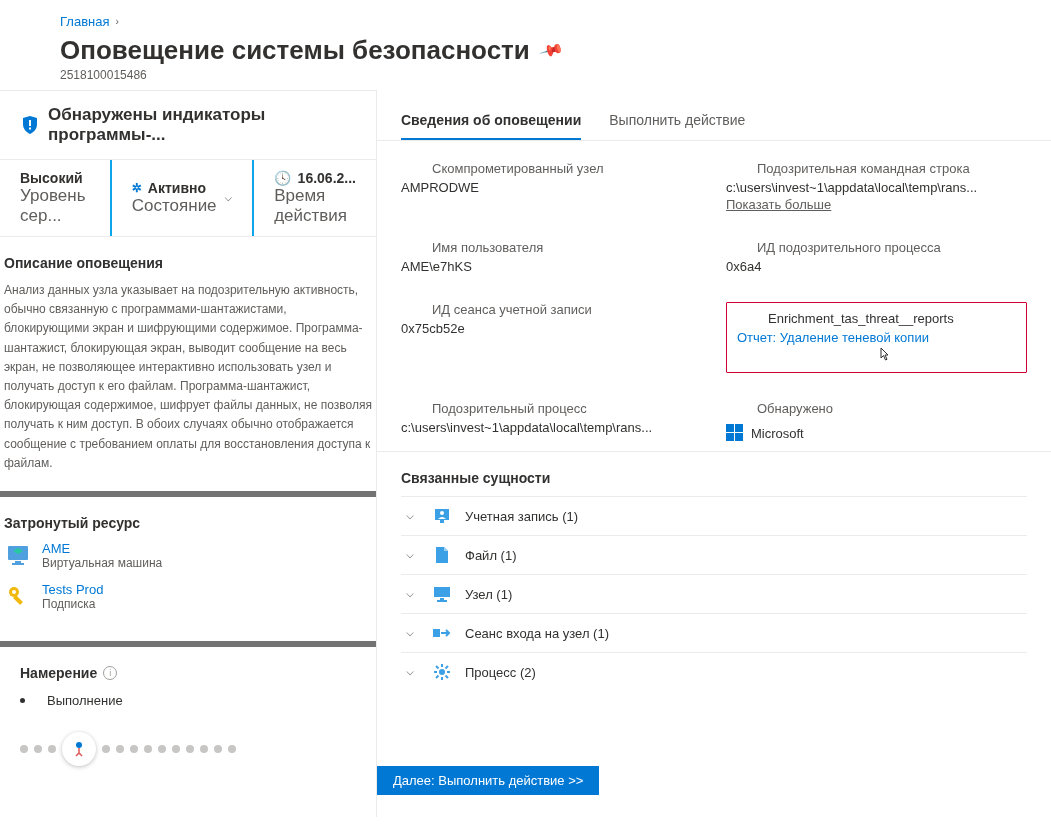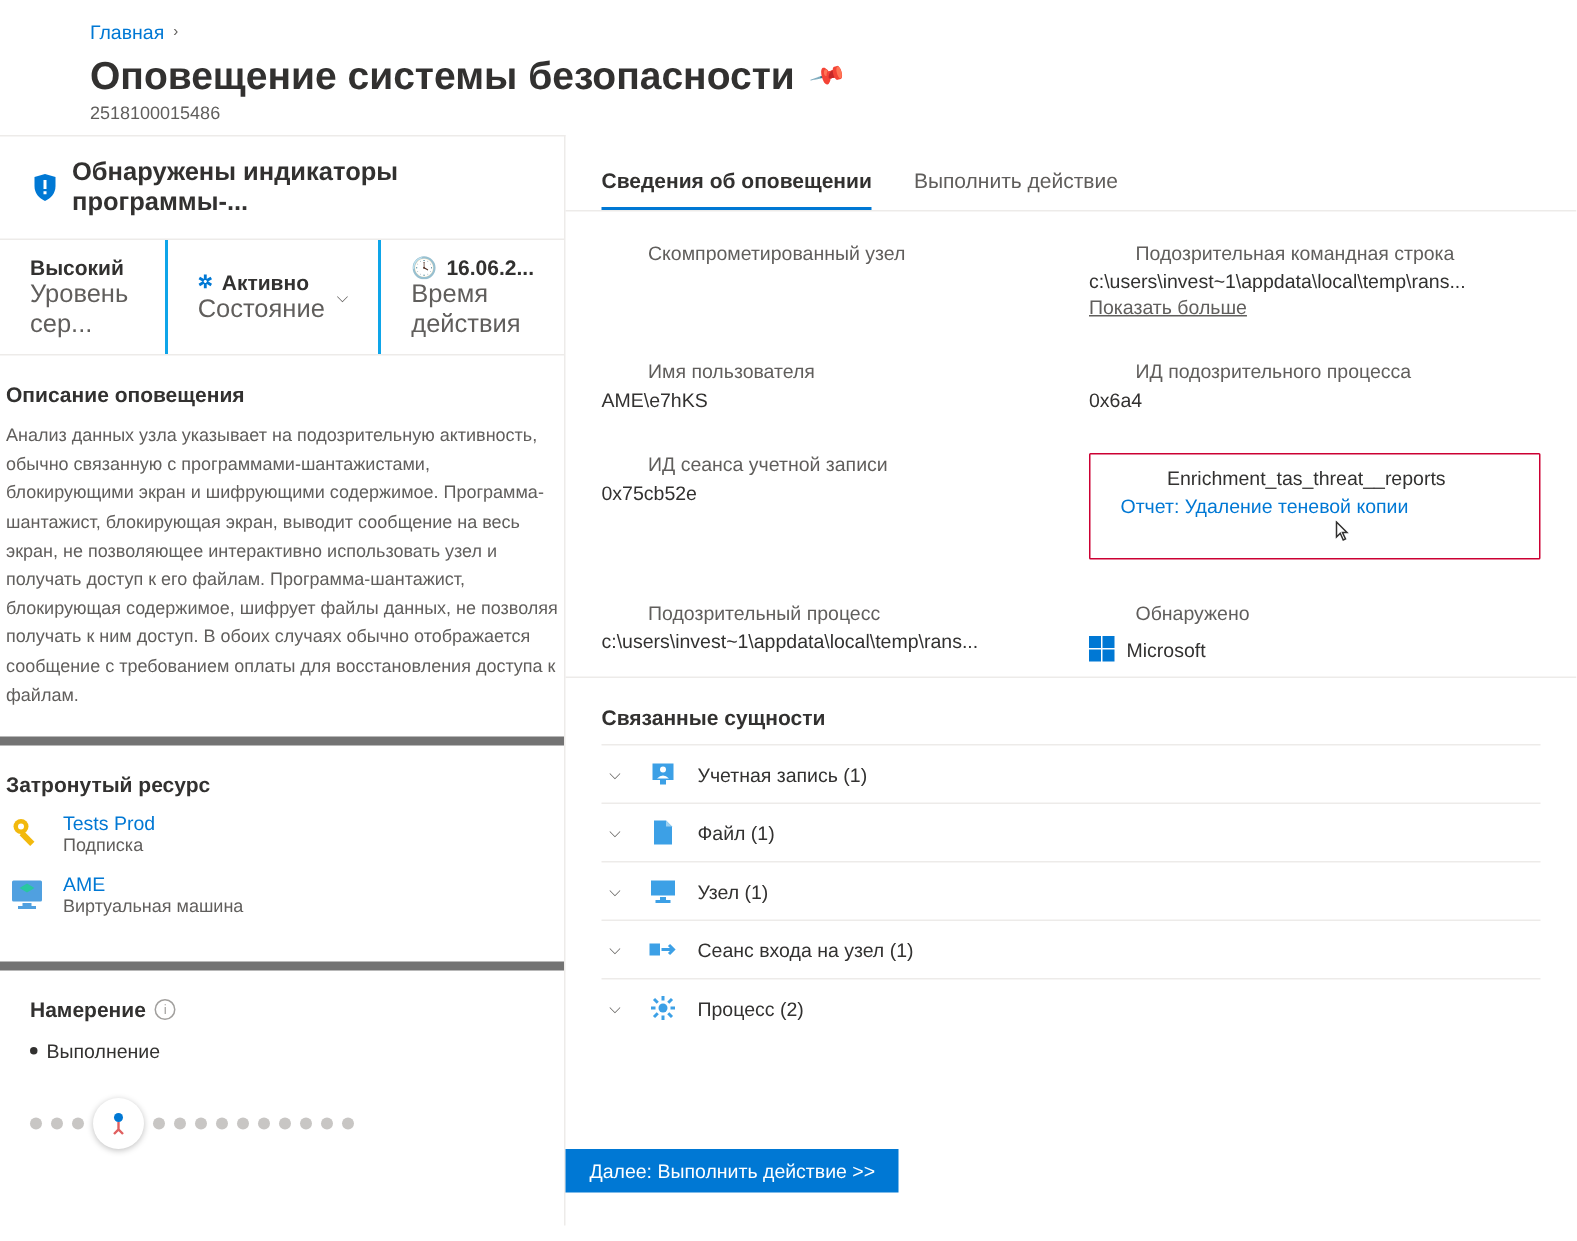--- a/index.html
+++ b/index.html
@@ -45,36 +45,36 @@
   .description { font-size: 12px; color: #605e5c; line-height: 1.6; }
 
   .resource-item { display: flex; align-items: flex-start; gap: 10px; margin-bottom: 12px; }
   .resource-icon { width: 28px; height: 28px; display:flex; align-items:center; justify-content:center; font-size: 20px; }
   .resource-name { color: #0078d4; font-size: 13px; }
   .resource-type { font-size: 12px; color: #605e5c; }
 
   .intent-section { padding: 18px 20px; }
   .intent-title-row { display:flex; align-items:center; gap:6px; margin-bottom:12px; }
   .info-icon { width:14px; height:14px; border:1px solid #a19f9d; border-radius:50%; display:inline-flex; align-items:center; justify-content:center; font-size:9px; color:#a19f9d; }
-  .intent-item { display:flex; align-items:center; gap:6px; font-size:13px; margin-bottom: 18px; text-align: right; }
+  .intent-item { display:flex; align-items:center; gap:22px; font-size:13px; margin-bottom: 18px; text-align: right; }
   .bullet { width:5px; height:5px; background:#323130; border-radius:50%; }
   .timeline { display:flex; align-items:center; gap:6px; padding: 6px 0; }
   .timeline-dot { width:8px; height:8px; background:#c8c6c4; border-radius:50%; }
   .timeline-active { width:34px; height:34px; border-radius:50%; background:#fff; box-shadow: 0 1px 4px rgba(0,0,0,0.25); display:flex; align-items:center; justify-content:center; font-size:14px; }
 
   
   .tabs { display:flex; gap: 28px; padding: 22px 24px 0 24px; border-bottom: 1px solid #edebe9; }
   .tab { padding-bottom: 10px; font-size: 14px; color: #605e5c; cursor:pointer; border-bottom: 2px solid transparent; }
   .tab.active { color: #323130; font-weight:600; border-bottom-color: #0078d4; }
 
   .details-grid { padding: 20px 24px 10px 24px; display: grid; grid-template-columns: 1fr 1fr; row-gap: 28px; column-gap: 24px; border-bottom: 1px solid #edebe9; }
   .field-label { font-size: 13px; color: #605e5c; margin-bottom: 4px; margin-left: 31px; }
   .field-value { font-size: 13px; color: #323130; }
   .show-more { font-size: 13px; color: #605e5c; text-decoration: underline; cursor:pointer; margin-top:2px; display:inline-block; }
-  .highlight-box { border: 1.5px solid #cc0033; padding: 8px 20px; border-radius: 1px; }
+  .highlight-box { border: 1.5px solid #cc0033; padding: 8px 10px; border-radius: 1px; }
   .report-link { color: #0078d4; display:block; margin-top:4px; }
   .cursor-icon { font-size:12px; position:relative; left: 140px; top:2px; }
   .ms-logo { display:inline-flex; align-items:flex-end; gap:8px; }
   .ms-squares { display:grid; grid-template-columns: 8px 8px; grid-template-rows: 8px 8px; gap:1px; }
   .ms-sq { background:#0078d4; }
 
   .entities-section { padding: 18px 24px 12px 24px; flex:1; overflow:auto; }
   .entity-row { display:flex; align-items:center; gap: 12px; padding: 8px 0; border-top: 1px solid #edebe9; cursor:pointer; }
   .entity-row:first-of-type { border-top: 1px solid #edebe9; margin-top: 10px; }
   .entity-chevron { width:18px; font-size:10px; color:#605e5c; text-align:center; }
@@ -152,45 +152,45 @@
 
     <div class="section">
       <div class="section-title">Описание оповещения</div>
       <div class="description">Анализ данных узла указывает на подозрительную активность, обычно связанную с программами-шантажистами, блокирующими экран и шифрующими содержимое. Программа-шантажист, блокирующая экран, выводит сообщение на весь экран, не позволяющее интерактивно использовать узел и получать доступ к его файлам. Программа-шантажист, блокирующая содержимое, шифрует файлы данных, не позволяя получать к ним доступ. В обоих случаях обычно отображается сообщение с требованием оплаты для восстановления доступа к файлам.</div>
     </div>
 
     <div class="section">
       <div class="section-title">Затронутый ресурс</div>
       <div class="resource-item">
         <span class="resource-icon">
+          <svg width="26" height="26" viewBox="0 0 26 26">
+              <rect x="3" y="4" width="20" height="14" rx="1" fill="#50a0e0"></rect>
+              <rect x="10" y="19" width="6" height="2" fill="#50a0e0"></rect>
+              <rect x="7" y="21" width="12" height="2" fill="#50a0e0"></rect>
+              <polygon points="13,6 18,9 13,12 8,9" fill="#28c8a0"></polygon>
+            </svg>
+        </span>
+        <div>
+          <div class="resource-name">AME</div>
+          <div class="resource-type">Виртуальная машина</div>
+        </div>
+      </div>
+      <div class="resource-item">
+        <span class="resource-icon">
           <svg width="24" height="24" viewBox="0 0 24 24">
               <circle cx="8" cy="8" r="5" fill="#f2b90d"></circle>
               <circle cx="8" cy="8" r="2" fill="#fff"></circle>
               <rect x="10" y="11" width="4" height="10" fill="#f2b90d" transform="rotate(-45 12 16)"></rect>
             </svg>
         </span>
         <div>
           <div class="resource-name">Tests Prod</div>
           <div class="resource-type">Подписка</div>
         </div>
       </div>
-      <div class="resource-item">
-        <span class="resource-icon">
-          <svg width="26" height="26" viewBox="0 0 26 26">
-              <rect x="3" y="4" width="20" height="14" rx="1" fill="#50a0e0"></rect>
-              <rect x="10" y="19" width="6" height="2" fill="#50a0e0"></rect>
-              <rect x="7" y="21" width="12" height="2" fill="#50a0e0"></rect>
-              <polygon points="13,6 18,9 13,12 8,9" fill="#28c8a0"></polygon>
-            </svg>
-        </span>
-        <div>
-          <div class="resource-name">AME</div>
-          <div class="resource-type">Виртуальная машина</div>
-        </div>
-      </div>
     </div>
 
     <div class="intent-section">
       <div class="intent-title-row">
         <div class="section-title" style="margin-bottom:0">Намерение</div>
         <span class="info-icon">i</span>
       </div>
       <div class="intent-item">
         <span class="bullet"></span>
         <span>Выполнение</span>
@@ -221,20 +221,21 @@
 
   <div class="right-panel">
     <div class="tabs">
       <div class="tab active">Сведения об оповещении</div>
       <div class="tab">Выполнить действие</div>
     </div>
 
     <div class="details-grid">
       <div>
         <div class="field-label">Скомпрометированный узел</div>
+        <div class="field-value">AMPRODWE</div>
       </div>
       <div>
         <div class="field-label">Подозрительная командная строка</div>
         <div class="field-value">c:\users\invest~1\appdata\local\temp\rans...</div>
         <span class="show-more">Показать больше</span>
       </div>
       <div>
         <div class="field-label">Имя пользователя</div>
         <div class="field-value">AME\e7hKS</div>
       </div>

